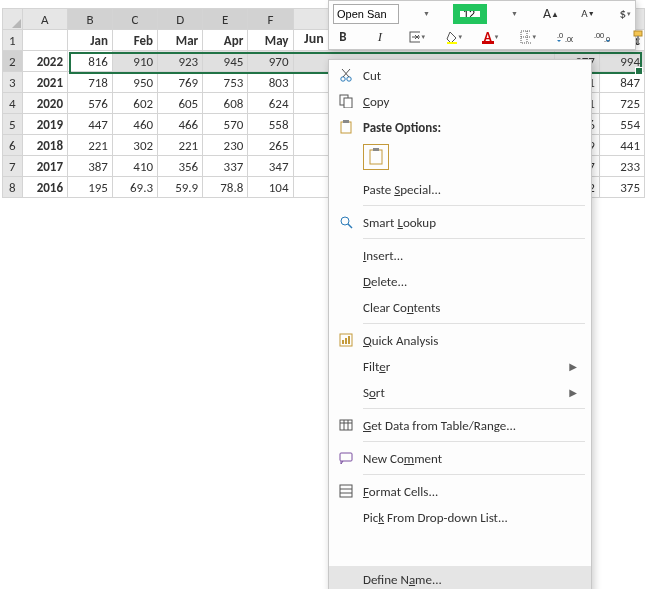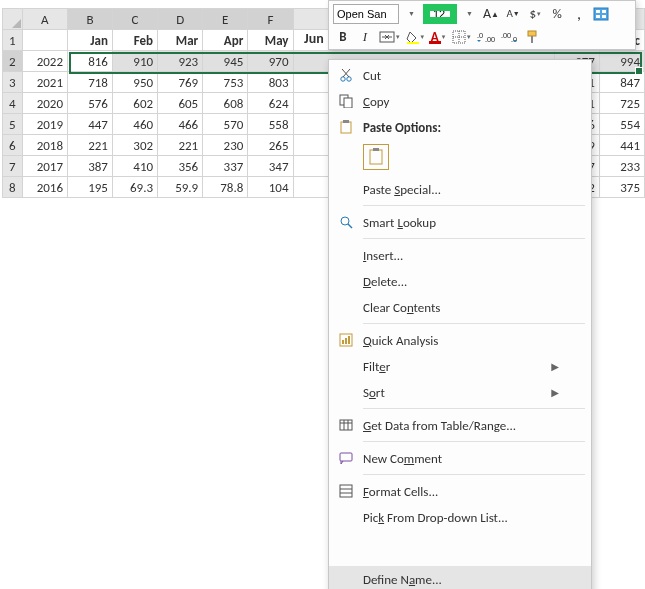--- a/index.html
+++ b/index.html
@@ -6,47 +6,47 @@
   body { font-family: "Segoe UI", Calibri, sans-serif; font-size: 13px; background: #fff; width: 645px; height: 589px; overflow: hidden; position: relative; color: #333; }
   
   
   .sheet { border-collapse: collapse; position: absolute; left: 2px; top: 8px; }
   .sheet td, .sheet th { border: 1px solid #d4d4d4; height: 21px; padding: 0 4px; font-size: 13px; }
   .corner { width: 20px; background: #e6e6e6; border: 1px solid #bdbdbd; position: relative; }
   .corner::after { content: ""; position: absolute; right: 1px; bottom: 1px; border-style: solid; border-width: 0 0 9px 9px; border-color: transparent transparent #b7b7b7 transparent; }
   .colh { background: #e6e6e6; text-align: center; width: 46px; border: 1px solid #bdbdbd; font-weight: normal; }
   .rowh { background: #e6e6e6; text-align: center; width: 20px; border: 1px solid #bdbdbd; font-weight: normal; }
   .hdr-cell { font-weight: 700; text-align: right; font-size: 14px; }
-  .year-cell { font-weight: 400; text-align: right; font-size: 14px; }
+  .year-cell { font-weight: 700; text-align: right; font-size: 14px; }
   .num-cell { text-align: right; }
   
   
   .colh.sel { background: #d2d2d2; }
   .rowh.sel { background: #d2d2d2; }
   
   
   .sel-rect { position: absolute; border: 2px solid #217346; pointer-events: none; }
   .sel-rect::after { content: ""; position: absolute; right: -3px; bottom: -3px; width: 6px; height: 6px; background: #217346; border: 1px solid #fff; }
   .sel-fill { background: #e0e0e0; }
   .sel-active { background: #fff !important; }
   
   
   .mini { position: absolute; top: 0; left: 328px; width: 308px; height: 50px; background: #fdfdfd; border: 1px solid #c7c7c7; box-shadow: 2px 2px 6px rgba(0,0,0,.15); display: flex; flex-direction: column; padding: 2px 4px; gap: 2px; }
-  .mini-row { display: flex; align-items: center; gap: 2px; height: 22px; }
+  .mini-row { display: flex; align-items: center; gap: 17px; height: 22px; }
   .mini input.font { width: 66px; height: 20px; border: 1px solid #aaa; font-size: 11px; padding: 0 3px; }
   .mini input.size { width: 34px; height: 20px; border: 7px solid #22c55e; font-size: 11px; padding: 0 3px; }
   .btn { min-width: 20px; height: 20px; display: inline-flex; align-items: center; justify-content: center; font-size: 13px; cursor: default; position: relative; padding: 0 2px; }
   .btn .dd { font-size: 7px; margin-left: 1px; color: #666; }
   .b-bold { font-weight: 700; }
   .b-ital { font-style: italic; font-family: Georgia, serif; }
   svg { display: block; }
   
   
   .ctx { position: absolute; top: 59px; left: 328px; width: 264px; background: #fdfdfd; border: 1px solid #c7c7c7; box-shadow: 2px 2px 8px rgba(0,0,0,.2); padding: 2px 0; }
-  .ctx-item { display: flex; align-items: center; height: 26px; padding: 0 28px 0 0; cursor: default; font-size: 13px; }
+  .ctx-item { display: flex; align-items: center; height: 26px; padding: 0 10px 0 0; cursor: default; font-size: 13px; }
   .ctx-item .ic { width: 34px; display: flex; justify-content: center; align-items: center; }
   .ctx-item .lbl { flex: 1; }
   .ctx-item .arrow { font-size: 10px; color: #666; padding-right:4px;}
   .ctx-sep { height: 1px; background: #e0e0e0; margin: 3px 6px 3px 34px; }
   .ctx-item.hover { background: #e5e5e5; margin-top: 36px; }
   .ctx-item.bold .lbl { font-weight: 700; }
   .ctx-paste-icon { height: 36px; }
   .u { text-decoration: underline; }
   
 </style>

